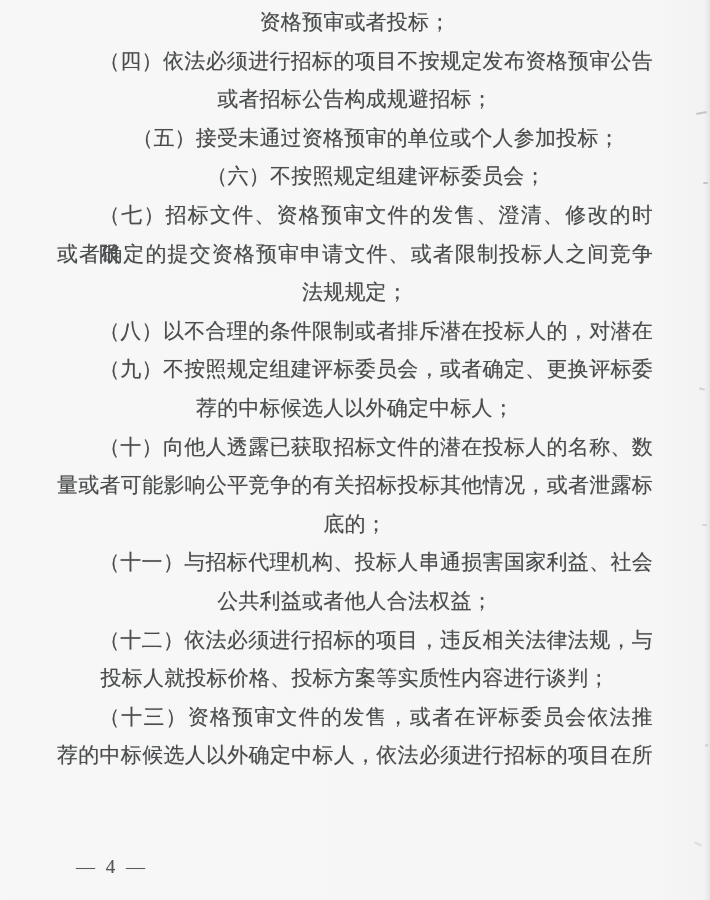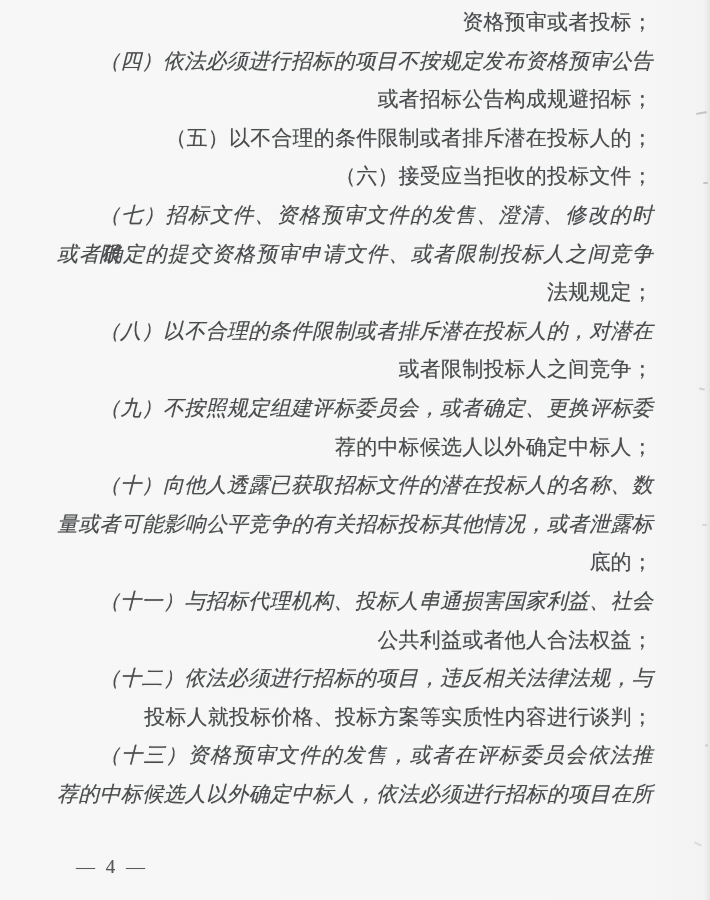--- a/index.html
+++ b/index.html
@@ -26,30 +26,29 @@
     left: 57px;
     top: 3px;
     width: 596px;
   }
   .line {
     height: 38.6px;
     line-height: 38.6px;
     font-size: 21px;
     letter-spacing: 0.2px;
     white-space: nowrap;
-    text-align: right;
+    text-align: center;
     
     text-shadow: 0 0 0.7px rgba(90, 92, 95, 0.55);
   }
   .line.full {
     white-space: normal;
     text-align: justify;
     text-align-last: justify;
     text-justify: inter-character;
-    font-style: italic;
   }
   .line.indent {
     padding-left: 42px;
   }
   .page-number {
     position: absolute;
     left: 76px;
     top: 856px;
     font-size: 19px;
     letter-spacing: 3px;
@@ -77,27 +76,26 @@
 </style>
 </head>
 <body style="background: rgb(245, 246, 245);">
 
 <div class="page" style="color: rgb(74, 76, 78);">
 
   <div class="text-block">
       <div class="line">资格预审或者投标；</div>
       <div class="line indent full">（四）依法必须进行招标的项目不按规定发布资格预审公告</div>
       <div class="line">或者招标公告构成规避招标；</div>
-      <div class="line indent">（五）以不合理的条件限制或者排斥潜在投标人的；</div>
-      <div class="line indent">（六）接受应当拒收的投标文件；</div>
+      <div class="line indent">（五）接受未通过资格预审的单位或个人参加投标；</div>
+      <div class="line indent">（六）不按照规定组建评标委员会；</div>
       <div class="line indent full">（七）招标文件、资格预审文件的发售、澄清、修改的时限，</div>
       <div class="line full">或者确定的提交资格预审申请文件、或者限制投标人之间竞争</div>
       <div class="line">法规规定；</div>
       <div class="line indent full">（八）以不合理的条件限制或者排斥潜在投标人的，对潜在</div>
-      <div class="line">或者限制投标人之间竞争；</div>
       <div class="line indent full">（九）不按照规定组建评标委员会，或者确定、更换评标委</div>
       <div class="line">荐的中标候选人以外确定中标人；</div>
       <div class="line indent full">（十）向他人透露已获取招标文件的潜在投标人的名称、数</div>
       <div class="line full">量或者可能影响公平竞争的有关招标投标其他情况，或者泄露标</div>
       <div class="line">底的；</div>
       <div class="line indent full">（十一）与招标代理机构、投标人串通损害国家利益、社会</div>
       <div class="line">公共利益或者他人合法权益；</div>
       <div class="line indent full">（十二）依法必须进行招标的项目，违反相关法律法规，与</div>
       <div class="line">投标人就投标价格、投标方案等实质性内容进行谈判；</div>
       <div class="line indent full">（十三）资格预审文件的发售，或者在评标委员会依法推</div>

